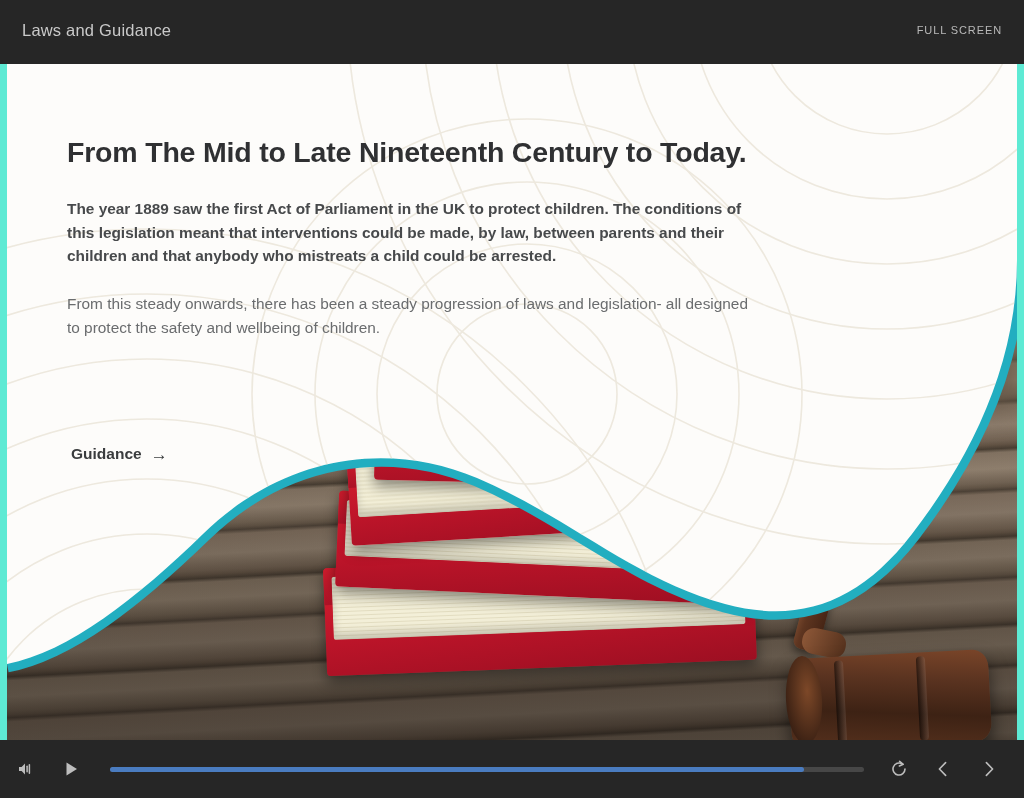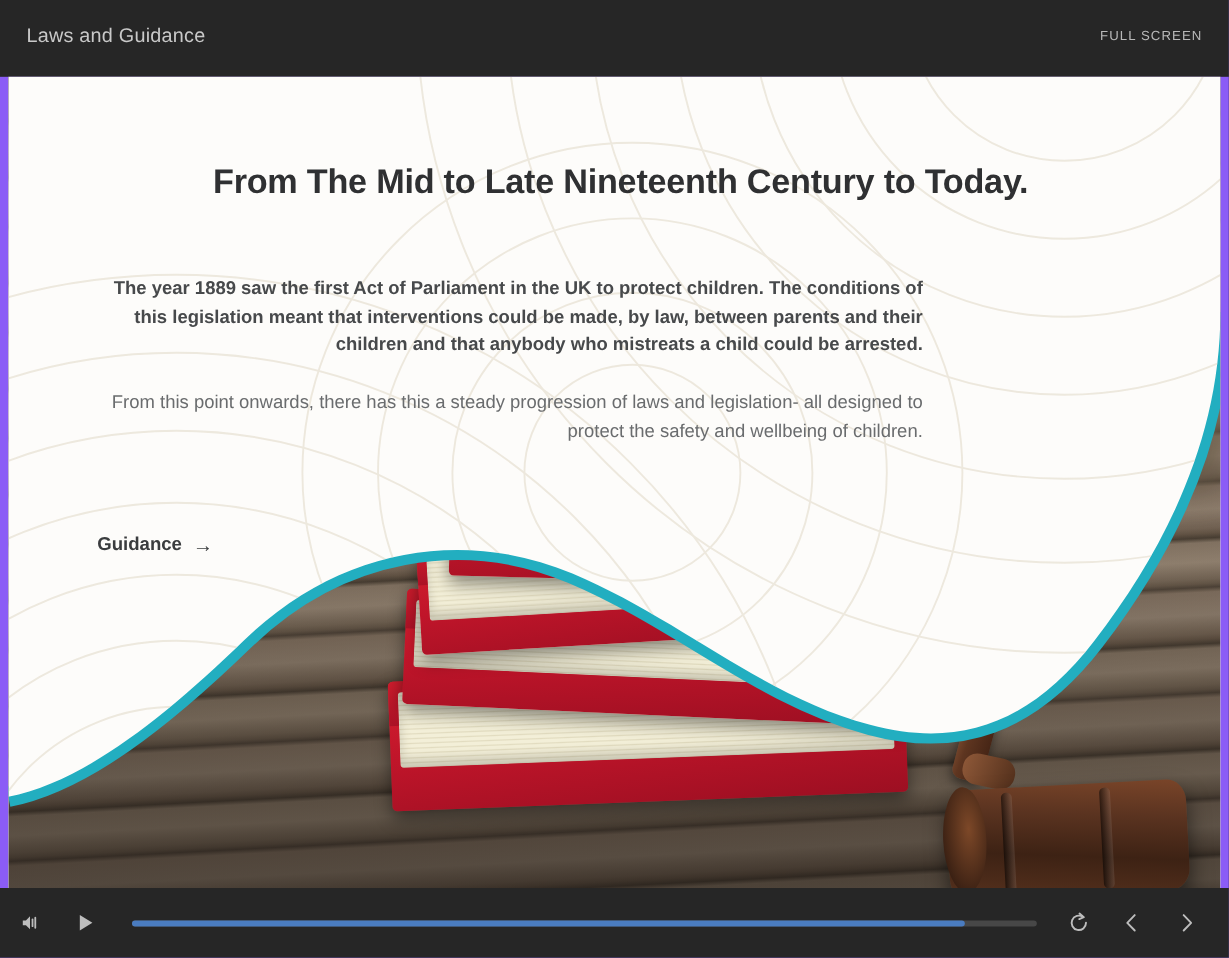--- a/index.html
+++ b/index.html
@@ -6,21 +6,21 @@
   html,body {
     width:1024px; height:798px; overflow:hidden;
     background:#252525;
     font-family:"Liberation Sans", sans-serif;
     -webkit-font-smoothing:antialiased;
   }
 
   
   #player {
     position:absolute; inset:0;
-    background:#8b5cf6;
+    background:#5eead4;
   }
 
   
   #topbar {
     position:absolute; left:0; top:0; width:1024px; height:64px;
     background:#262626;
     display:flex; align-items:center; justify-content:space-between;
     padding:0 22px 4px 22px;
   }
   #course-title {
@@ -116,28 +116,28 @@
     position:absolute; left:779px; top:592px; width:36px; height:88px;
     border-radius:50%; transform:rotate(-3deg);
     background:radial-gradient(ellipse at 60% 40%,#7d4828,#3a2013 75%);
   }
 
   
   #panel-wrap { position:absolute; inset:0; }
   #panel-wrap svg { position:absolute; inset:0; width:100%; height:100%; }
 
   
-  #content { position:absolute; left:17px; top:0; width:860px; height:676px;text-align:right; }
+  #content { position:absolute; left:7px; top:0; width:860px; height:676px; }
   #slide-heading {
     position:absolute; left:53px; top:72px; width:780px;
     font-size:28.5px; font-weight:700; color:#2f3032; letter-spacing:-.2px;
   }
   .para {
     position:absolute; left:53px; width:692px;
-    font-size:15.4px; line-height:23.5px; color:#6a6c6e;margin-top:32px;
+    font-size:15.4px; line-height:23.5px; color:#6a6c6e;
   }
   #para-lead { top:133px; font-weight:700; color:#47494b; }
   #para-2 { top:228px; }
   #para-3 { top:297px; }
   #continue-btn {
     position:absolute; left:57px; top:381px;
     font-size:15.5px; font-weight:700; color:#3a3c3e;
     cursor:pointer; user-select:none;
     display:flex; align-items:center; gap:9px;
   }
@@ -259,21 +259,21 @@
             <circle cx="520" cy="330" r="212"></circle>
               <circle cx="520" cy="330" r="275"></circle>
           </g>
         </g>
       </svg>
     </div>
 
     <div id="content">
       <div id="slide-heading">From The Mid to Late Nineteenth Century to Today.</div>
       <div class="para" id="para-lead">The year 1889 saw the first Act of Parliament in the UK to protect children. The conditions of this legislation meant that interventions could be made, by law, between parents and their children and that anybody who mistreats a child could be arrested.</div>
-      <div class="para" id="para-2">From this point onwards, there has this a steady progression of laws and legislation- all designed to protect the safety and wellbeing of children.</div>
+      <div class="para" id="para-2">From this steady onwards, there has been a steady progression of laws and legislation- all designed to protect the safety and wellbeing of children.</div>
 
       <div id="continue-btn">
         <span>Guidance</span>
         <span class="arrow">→</span>
       </div>
     </div>
   </div>
 
   <div id="controlbar">
 

